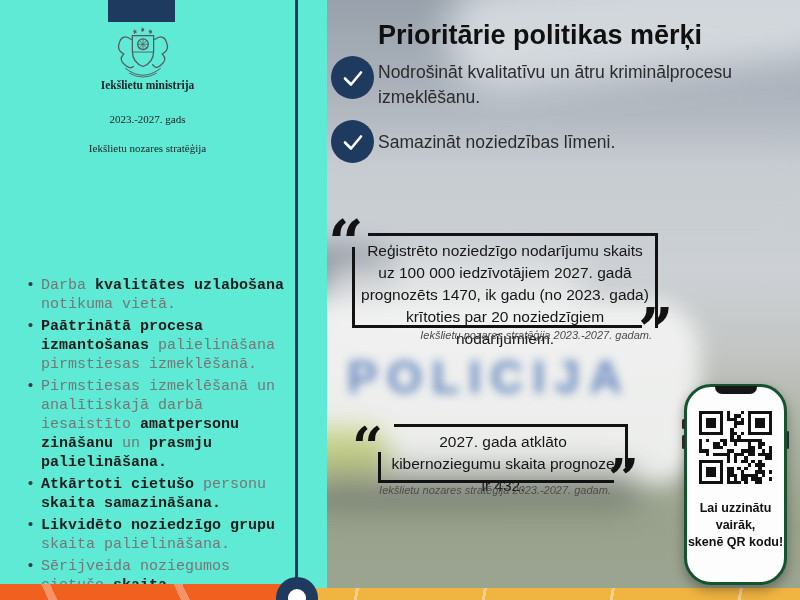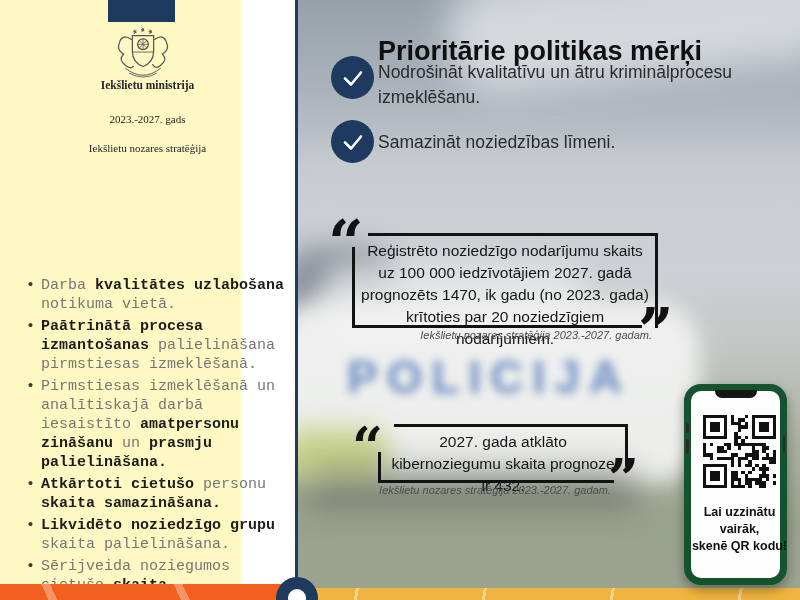--- a/index.html
+++ b/index.html
@@ -6,21 +6,21 @@
   .poster{position:relative;width:800px;height:600px;background:#ffffff;overflow:hidden;}
 
   
   .photo{position:absolute;left:297px;top:0;width:503px;height:600px;overflow:hidden;
     background:linear-gradient(180deg,#98a1ab 0%,#aab1ba 14%,#c2c7cd 28%,#cdd1d5 45%,#c3c6c4 58%,#aab09f 74%,#98a28c 88%,#a0a896 100%);}
   .blob{position:absolute;border-radius:50px;}
   .policija{position:absolute;font-weight:800;letter-spacing:9px;color:var(--police-blue);
     filter:blur(5px);opacity:.8;font-size:46px;white-space:nowrap;}
 
   
-  .left-panel{position:absolute;left:0;top:0;width:241px;height:600px;background:#fef9c3;}
+  .left-panel{position:absolute;left:0;top:0;width:327px;height:600px;background:#5eead4;}
   .banner{position:absolute;left:108px;top:0;width:67px;height:22px;background:var(--navy);}
   .crest{position:absolute;left:104px;top:24px;width:78px;height:58px;}
   .ministry{position:absolute;left:0;top:79px;width:295px;text-align:center;
     font-family:"Liberation Serif",serif;font-weight:bold;font-size:11.5px;color:#23232d;}
   .strategy{position:absolute;left:0;width:295px;text-align:center;
     font-family:"Liberation Serif",serif;font-size:11px;color:#1e1e24;}
   .title{position:absolute;left:0;top:128px;width:295px;text-align:center;
     font-size:31px;line-height:35px;font-weight:800;color:#121212;letter-spacing:.2px;}
   .actions-heading{position:absolute;left:12px;top:247px;font-size:19px;font-weight:800;
     color:#171717;text-decoration:underline;text-underline-offset:3px;}
@@ -36,37 +36,37 @@
   .orange-bar .stripes{position:absolute;inset:0;
     background:repeating-linear-gradient(65deg,transparent 0 44px,rgba(255,255,255,.32) 44px 52px,transparent 52px 120px);}
   .gold-bar{position:absolute;left:297px;top:588px;width:503px;height:12px;background:var(--gold);z-index:2;}
   .gold-bar .stripes{position:absolute;inset:0;
     background:repeating-linear-gradient(100deg,transparent 0 58px,rgba(255,255,255,.4) 58px 61px,transparent 61px 126px);}
   .navy-ring{position:absolute;left:276px;top:577px;width:42px;height:42px;border-radius:50%;
     background:var(--navy);z-index:5;}
   .navy-ring .hole{position:absolute;left:12px;top:12px;width:18px;height:18px;border-radius:50%;background:#fff;}
 
   
-  .priority-heading{position:absolute;left:310px;top:36px;width:460px;text-align:center;
+  .priority-heading{position:absolute;left:310px;top:20px;width:460px;text-align:center;
     font-size:27px;font-weight:800;color:#101010;z-index:2;}
   .goal-icon{position:absolute;width:43px;height:43px;border-radius:50%;background:var(--navy);
     color:#fff;display:flex;align-items:center;justify-content:center;z-index:2;}
   .goal-icon svg{width:24px;height:24px;}
   .goal-label{position:absolute;left:378px;width:372px;font-size:17.5px;line-height:25px;
     color:#2b2b2b;z-index:2;}
 
   .qline{position:absolute;background:#121212;z-index:2;}
   .quote-text{position:absolute;text-align:center;font-size:15.5px;line-height:22px;color:#161616;z-index:2;}
   .quote-glyph{position:absolute;font-family:"DejaVu Serif",serif;font-weight:bold;color:#121212;
     line-height:1;z-index:3;}
   .quote-source{position:absolute;font-style:italic;font-size:11px;color:#4c4c4c;z-index:2;}
 
   
   .phone{position:absolute;left:684px;top:384px;width:103px;height:201px;background:#fdfdfd;
-    border:7px solid #14532d;border-radius:17px;box-sizing:border-box;z-index:6;
+    border:3px solid #14532d;border-radius:27px;box-sizing:border-box;z-index:6;
     box-shadow:0 5px 12px rgba(0,0,0,.35);}
   .notch{position:absolute;left:50%;top:-1px;transform:translateX(-50%);width:42px;height:8px;
     background:#161616;border-radius:0 0 7px 7px;}
   .side-btn{position:absolute;background:#2a2a2a;border-radius:2px;}
   .qr{position:absolute;left:12px;top:24px;width:73px;height:73px;}
   .qr-caption{position:absolute;left:0;top:113px;width:97px;text-align:center;
     font-size:12.5px;line-height:17px;font-weight:bold;color:#101010;}
 </style>
 </head>
 <body>

